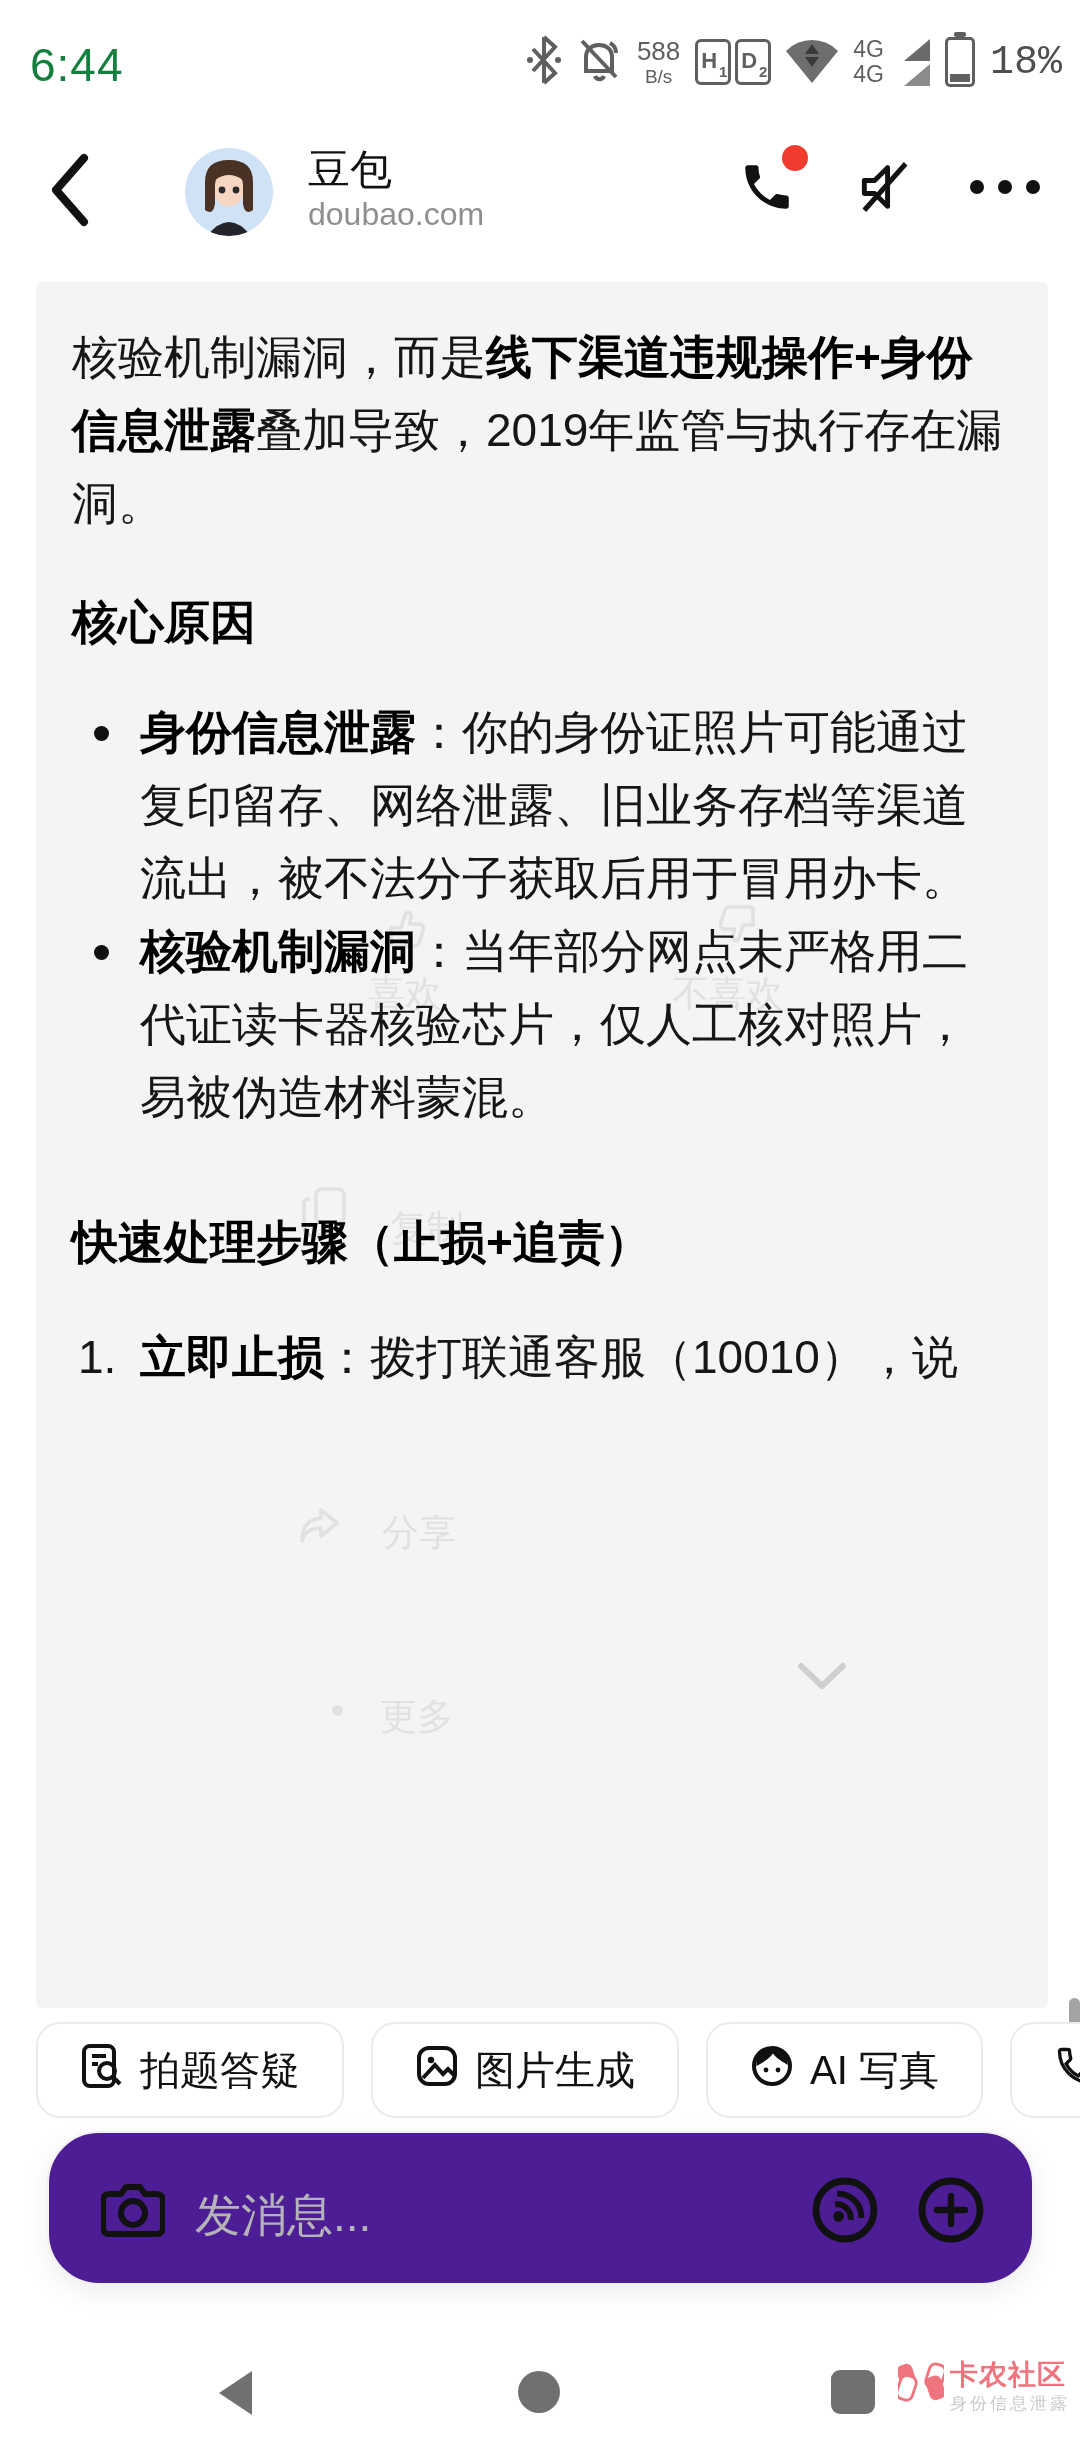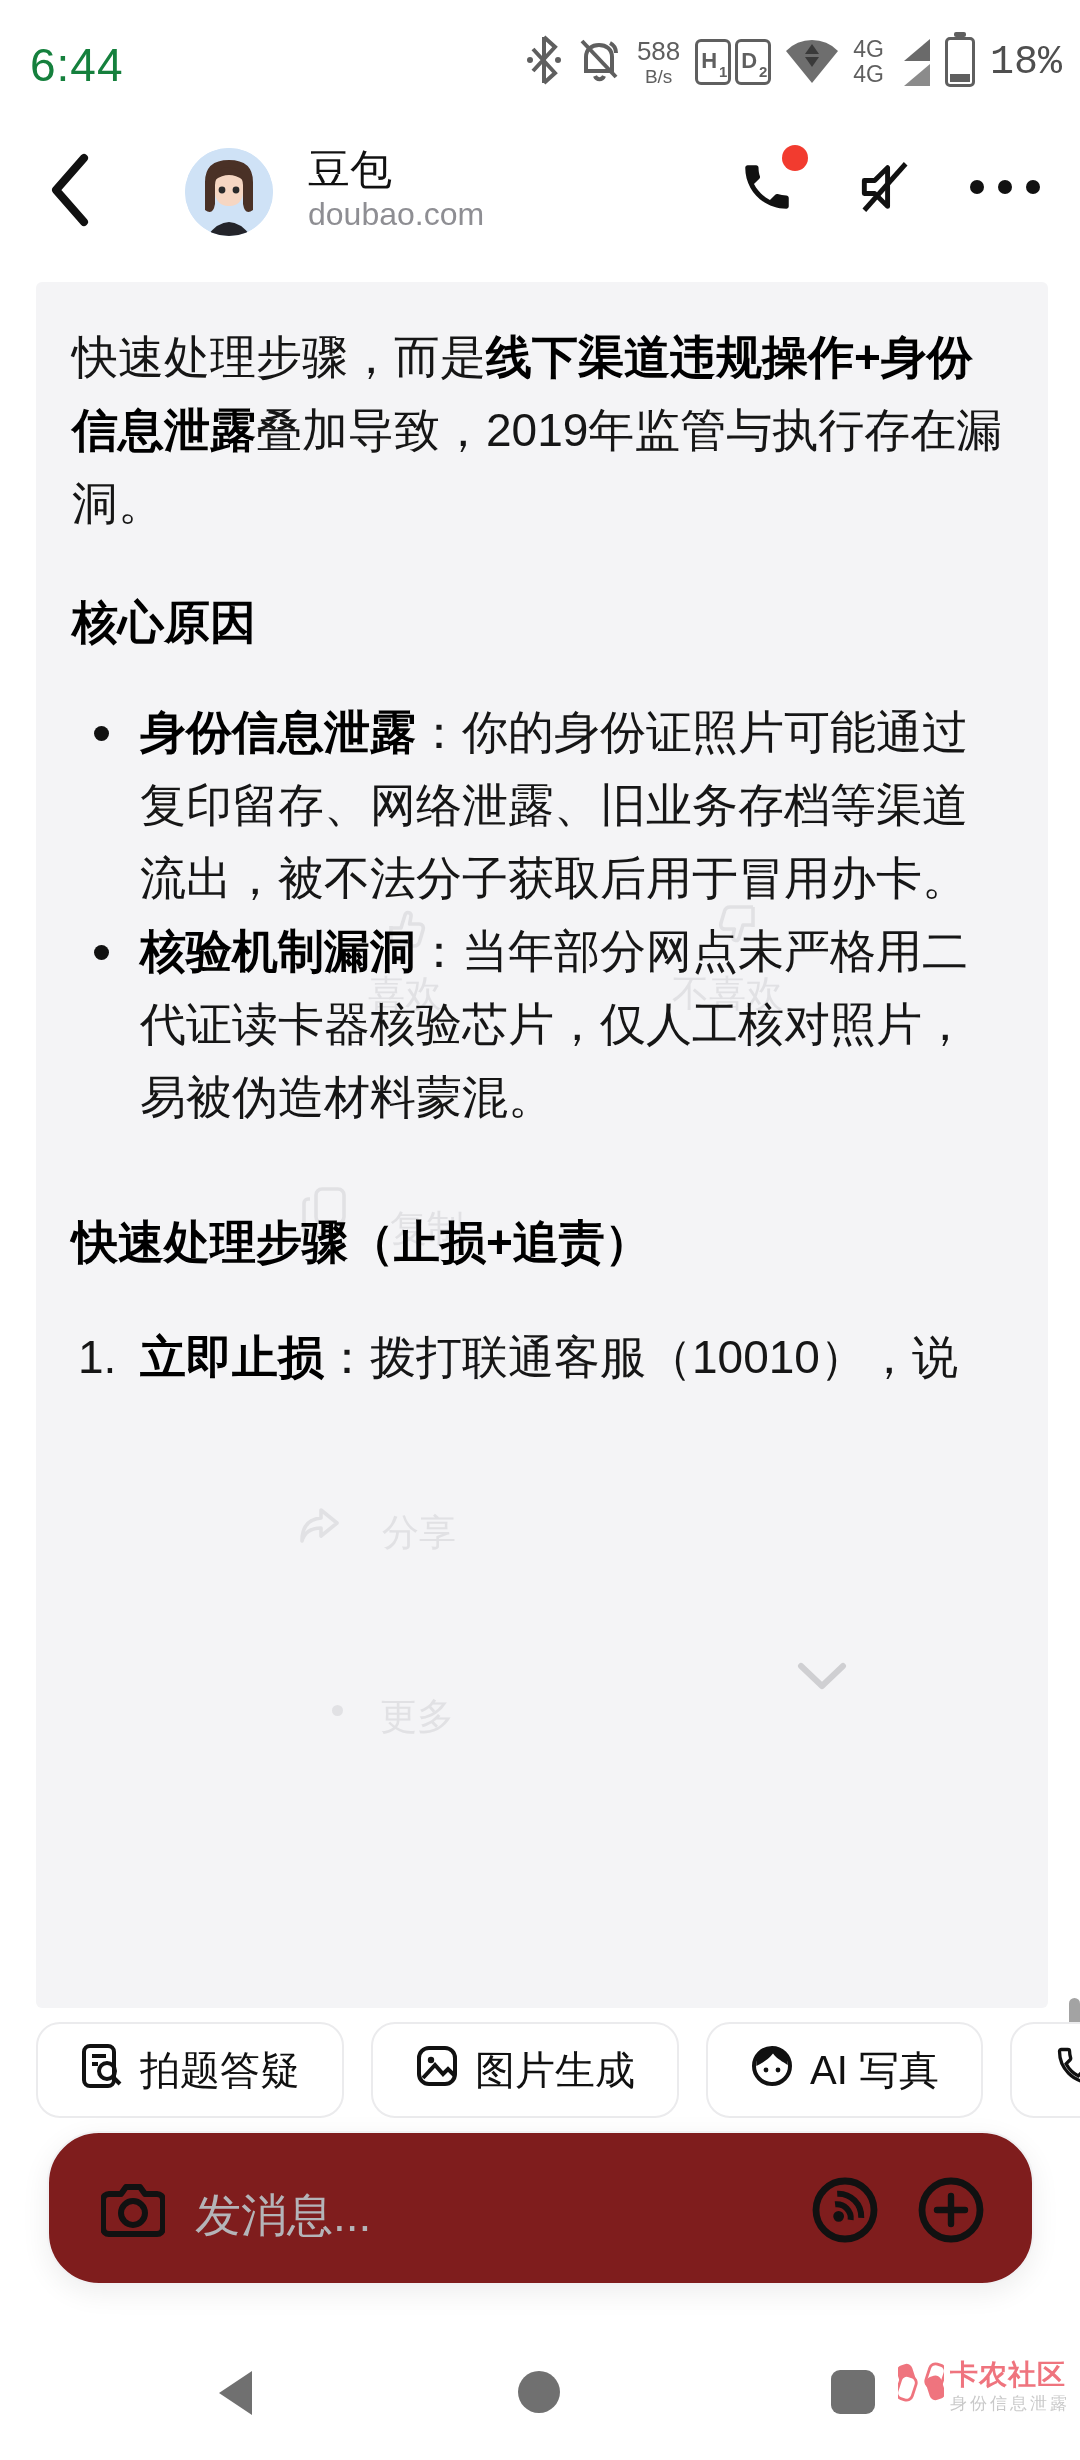--- a/index.html
+++ b/index.html
@@ -64,21 +64,21 @@
   .g-more-d{position:absolute;left:296px;top:1423px;width:11px;height:11px;border-radius:50%;background:#e1e1e4;}
   .g-more-t{position:absolute;left:344px;top:1416px;}
   .g-chevron{position:absolute;left:761px;top:1380px;}
   .ghost-svg{position:absolute;}
   
   .scrollbar{position:absolute;left:1069px;top:1998px;width:11px;height:56px;border-radius:6px;background:#a3a3a3;}
   
   .chips{position:absolute;left:0;top:2022px;width:1200px;height:100px;display:flex;gap:27px;padding-left:36px;}
   .chip{height:96px;box-sizing:border-box;border:2px solid #ebebed;border-radius:24px;background:#fff;display:flex;align-items:center;gap:16px;padding:0 42px;font-size:40px;color:#111;white-space:nowrap;flex:0 0 auto;}
   
-  .composer{position:absolute;left:47px;top:2131px;width:987px;height:154px;background:#7f1d1d;border:2px solid #f1f1f3;border-radius:52px;box-sizing:border-box;box-shadow:0 8px 28px rgba(0,0,0,0.07);}
+  .composer{position:absolute;left:47px;top:2131px;width:987px;height:154px;background:#4c1d95;border:2px solid #f1f1f3;border-radius:52px;box-sizing:border-box;box-shadow:0 8px 28px rgba(0,0,0,0.07);}
   .cam{position:absolute;left:52px;top:45px;}
   .placeholder{position:absolute;left:146px;top:52px;font-size:46px;color:#b4b4b8;}
   .c-right{position:absolute;right:48px;top:44px;display:flex;gap:40px;align-items:center;}
   
   .nav-back{position:absolute;left:219px;top:2371px;width:0;height:0;border-top:22px solid transparent;border-bottom:22px solid transparent;border-right:33px solid #707070;}
   .nav-home{position:absolute;left:518px;top:2371px;width:42px;height:42px;border-radius:50%;background:#707070;}
   .nav-recents{position:absolute;left:831px;top:2370px;width:44px;height:44px;border-radius:9px;background:#707070;}
   
   .wm{position:absolute;left:898px;top:2352px;width:182px;height:76px;}
   .wm-title{position:absolute;left:52px;top:4px;font-size:28px;font-weight:700;color:#ef747e;letter-spacing:1px;}
@@ -218,21 +218,21 @@
       </svg>
     <span class="ghost ghost-label g-share-t">分享</span>
     <span class="g-more-d"></span>
     <span class="ghost ghost-label g-more-t">更多</span>
     <svg class="ghost-svg g-chevron" width="50" height="30" viewBox="0 0 25 15">
         <path d="M2 2 L12.5 12 L23 2" fill="none" stroke="#cfcfd2" stroke-width="3" stroke-linecap="round" stroke-linejoin="round"></path>
       </svg>
   </div>
 
   <div class="msg" id="message-root">
-      <div class="msg-p"><span>快速处理步骤，而是</span><b>线下渠道违规操作+身份信息泄露</b><span>叠加导致，2019年监管与执行存在漏洞。</span></div>
+      <div class="msg-p"><span>核验机制漏洞，而是</span><b>线下渠道违规操作+身份信息泄露</b><span>叠加导致，2019年监管与执行存在漏洞。</span></div>
       <div class="msg-h">核心原因</div>
       <ul class="msg-ul">
         <li><b>身份信息泄露</b><span>：你的身份证照片可能通过复印留存、网络泄露、旧业务存档等渠道流出，被不法分子获取后用于冒用办卡。</span></li>
         <li><b>核验机制漏洞</b><span>：当年部分网点未严格用二代证读卡器核验芯片，仅人工核对照片，易被伪造材料蒙混。</span></li>
       </ul>
       <div class="msg-h2">快速处理步骤（止损+追责）</div>
       <div class="msg-num"><span class="n">1.</span><b>立即止损</b><span>：拨打联通客服（10010），说</span></div>
     </div>
 </div>
 

